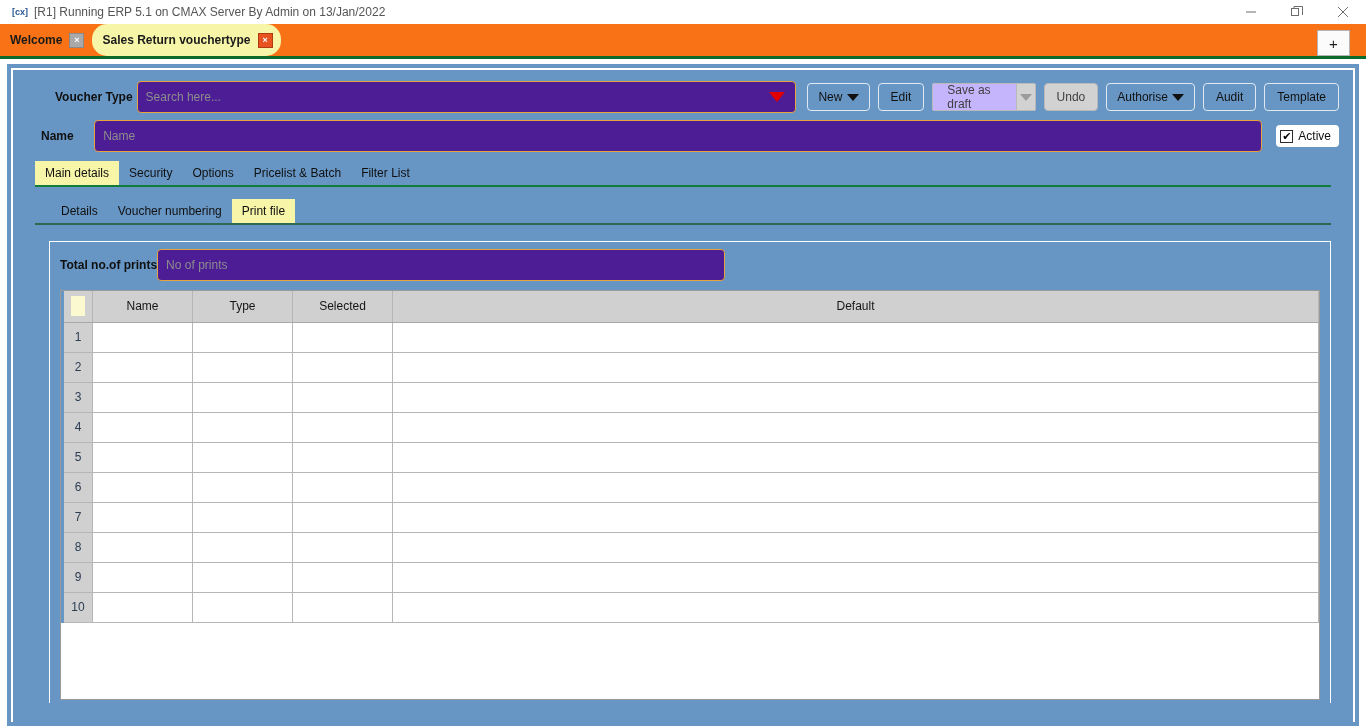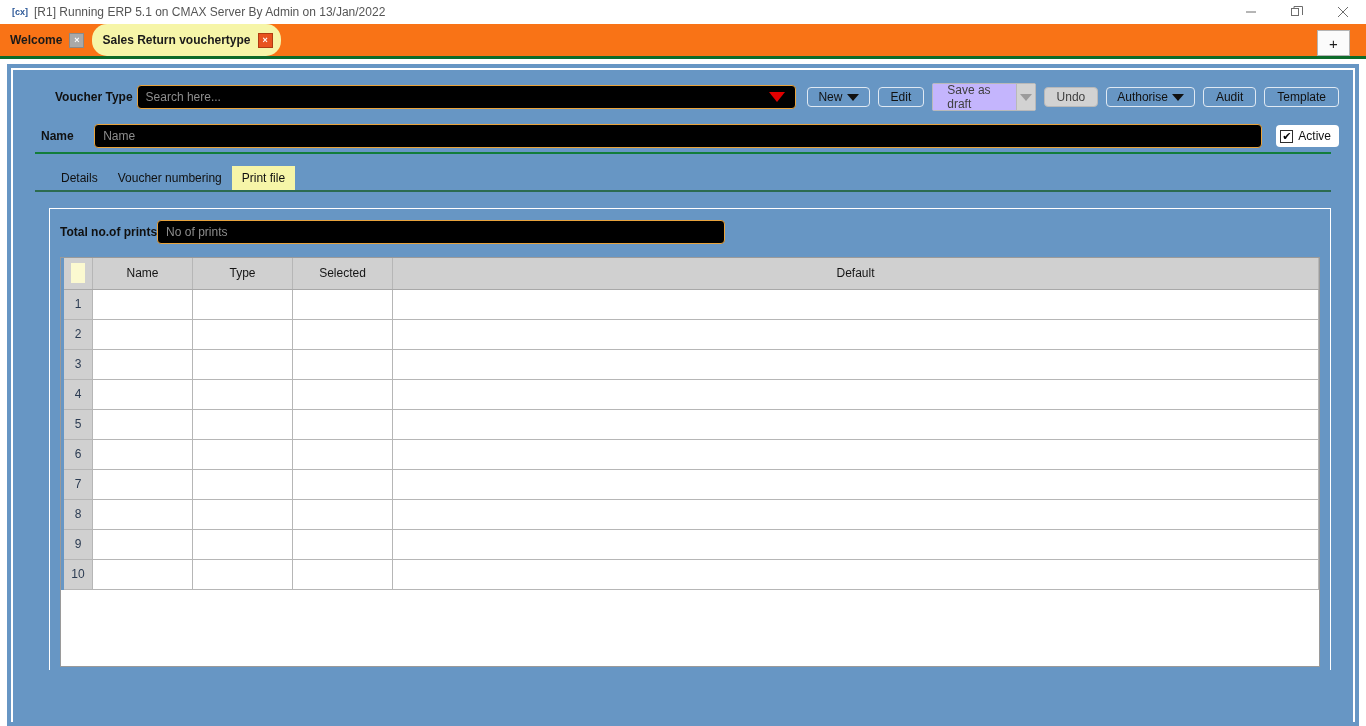--- a/index.html
+++ b/index.html
@@ -124,22 +124,22 @@
   .lbl {
     font-size: 12px;
     color: #101010;
     font-weight: bold;
     white-space: nowrap;
   }
   .lbl-vt { width: 78px; margin-left: 28px; }
   .lbl-name { width: 50px; margin-left: 14px; }
 
   .txt-field {
-    height: 24px;
-    background: #000000;
+    height: 32px;
+    background: #4c1d95;
     border: 1px solid #e8a33d;
     border-radius: 4px;
     display: flex;
     align-items: center;
     padding: 0 8px;
     font-size: 12px;
     color: #8d8d8d;
     position: relative;
   }
   .field-search { width: 698px; margin-left: 4px; }
@@ -152,21 +152,21 @@
     transform: translateY(-50%);
     width: 0; height: 0;
     border-left: 8px solid transparent;
     border-right: 8px solid transparent;
     border-top: 10px solid #e00000;
   }
 
   
   .tb-group { display: flex; align-items: center; gap: 8px; margin-left: 11px; }
   .tb-btn {
-    height: 20px;
+    height: 28px;
     border: 1px solid #dfe9f3;
     border-radius: 4px;
     background: transparent;
     color: #111111;
     font-size: 12px;
     font-family: "Liberation Sans", sans-serif;
     display: inline-flex;
     align-items: center;
     justify-content: center;
     padding: 0 12px;
@@ -435,20 +435,27 @@
       <span class="lbl lbl-name">Name</span>
       <div class="txt-field field-name">
         <span>Name</span>
       </div>
       <div class="active-pill">
         <span class="cbx">✔</span>
         <span class="active-txt">Active</span>
       </div>
     </div>
 
+    <div class="tabs1">
+      <div class="tab1 active">Main details</div>
+      <div class="tab1">Security</div>
+      <div class="tab1">Options</div>
+      <div class="tab1">Pricelist &amp; Batch</div>
+      <div class="tab1">Filter List</div>
+    </div>
     <div class="rule-under-tabs1"></div>
 
     <div class="tabs2">
       <div class="tab2">Details</div>
       <div class="tab2">Voucher numbering</div>
       <div class="tab2 active">Print file</div>
     </div>
     <div class="rule-under-tabs2"></div>
 
     <div class="content-card">

